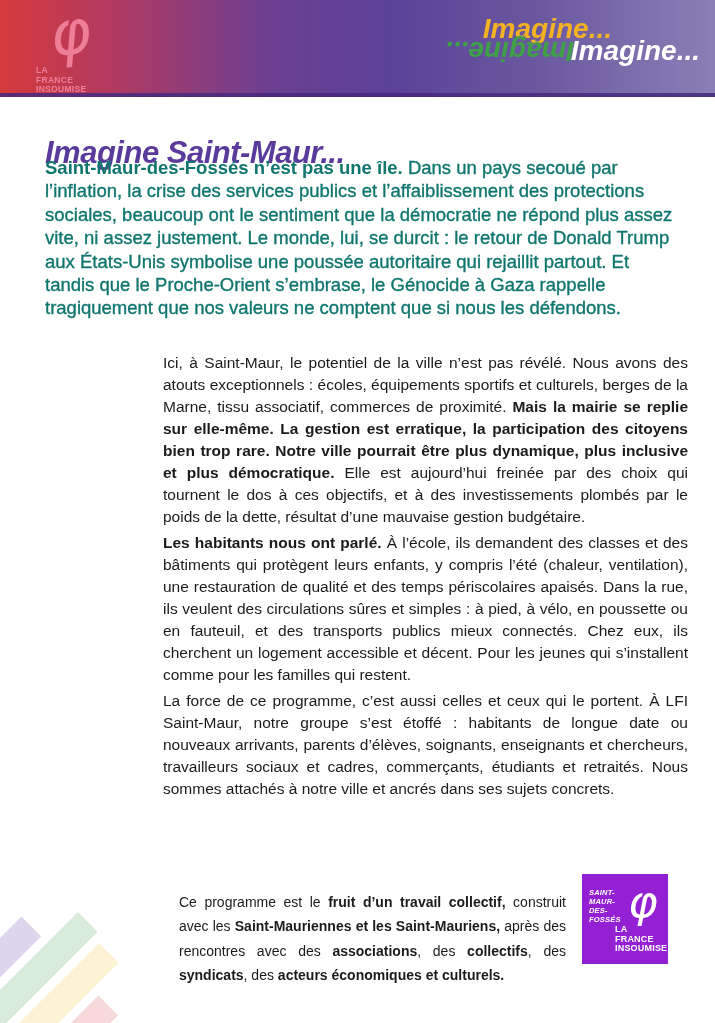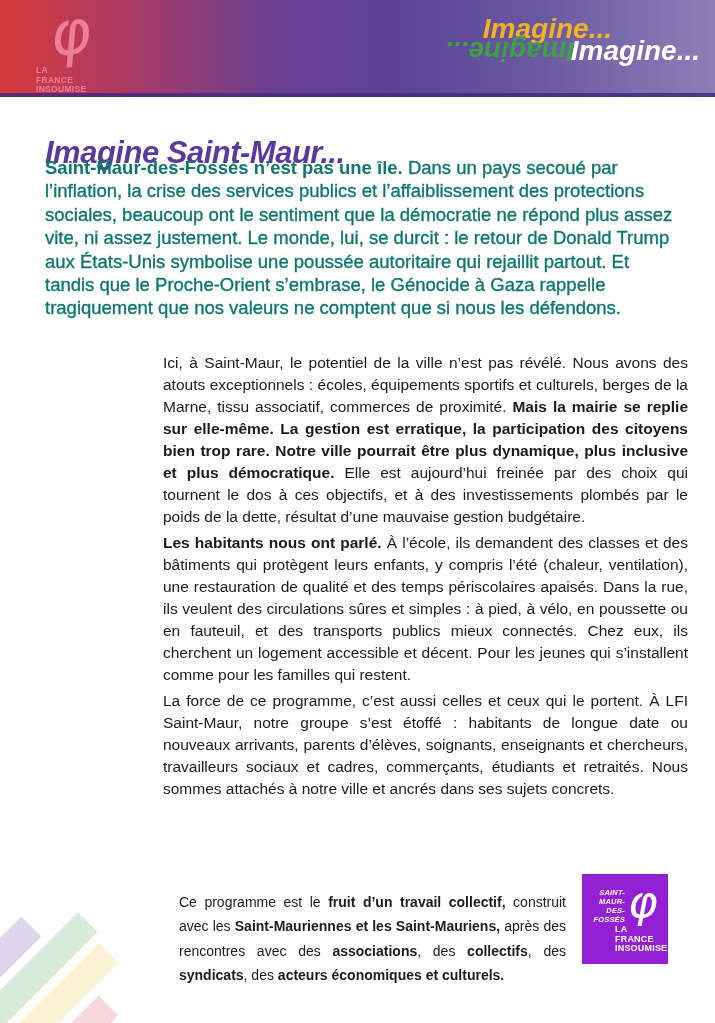--- a/index.html
+++ b/index.html
@@ -37,21 +37,21 @@
   .body-col{position:absolute;top:352px;left:163px;width:525px;color:#1b1b1b;font-size:15.5px;line-height:22px;text-align:justify;}
   .body-col p{margin:0 0 4px 0;}
   .body-col .b, .collective .b{font-weight:bold;}
 
   .collective-row{position:absolute;top:874px;left:163px;width:525px;display:flex;justify-content:space-between;align-items:flex-start;}
   .collective{width:400px;margin:16px;color:#1b1b1b;font-size:14px;line-height:24.4px;text-align:justify;}
 
   
   .badge{width:86px;height:90px;background:#9320d2;color:#fff;margin-right:20px;box-sizing:border-box;padding:7px 6px 5px 7px;}
   .badge-top{display:flex;}
-  .badge-city{font-size:7.5px;font-weight:bold;font-style:italic;text-align:right;line-height:1.2;width:36px;margin-top:7px;letter-spacing:.2px;}
+  .badge-city{font-size:7.5px;font-weight:bold;font-style:italic;line-height:1.2;width:36px;margin-top:7px;letter-spacing:.2px;}
   .badge-phi{font-size:45px;line-height:.95;font-style:italic;margin-left:3px;font-family:"DejaVu Sans",sans-serif;}
   .badge-org{font-size:9px;font-weight:bold;line-height:1.08;margin-left:26px;margin-top:1px;letter-spacing:.2px;}
 </style>
 </head>
 <body>
 
 <div class="page">
 
   <div class="decor">
     <div class="stripe lavender"></div>

